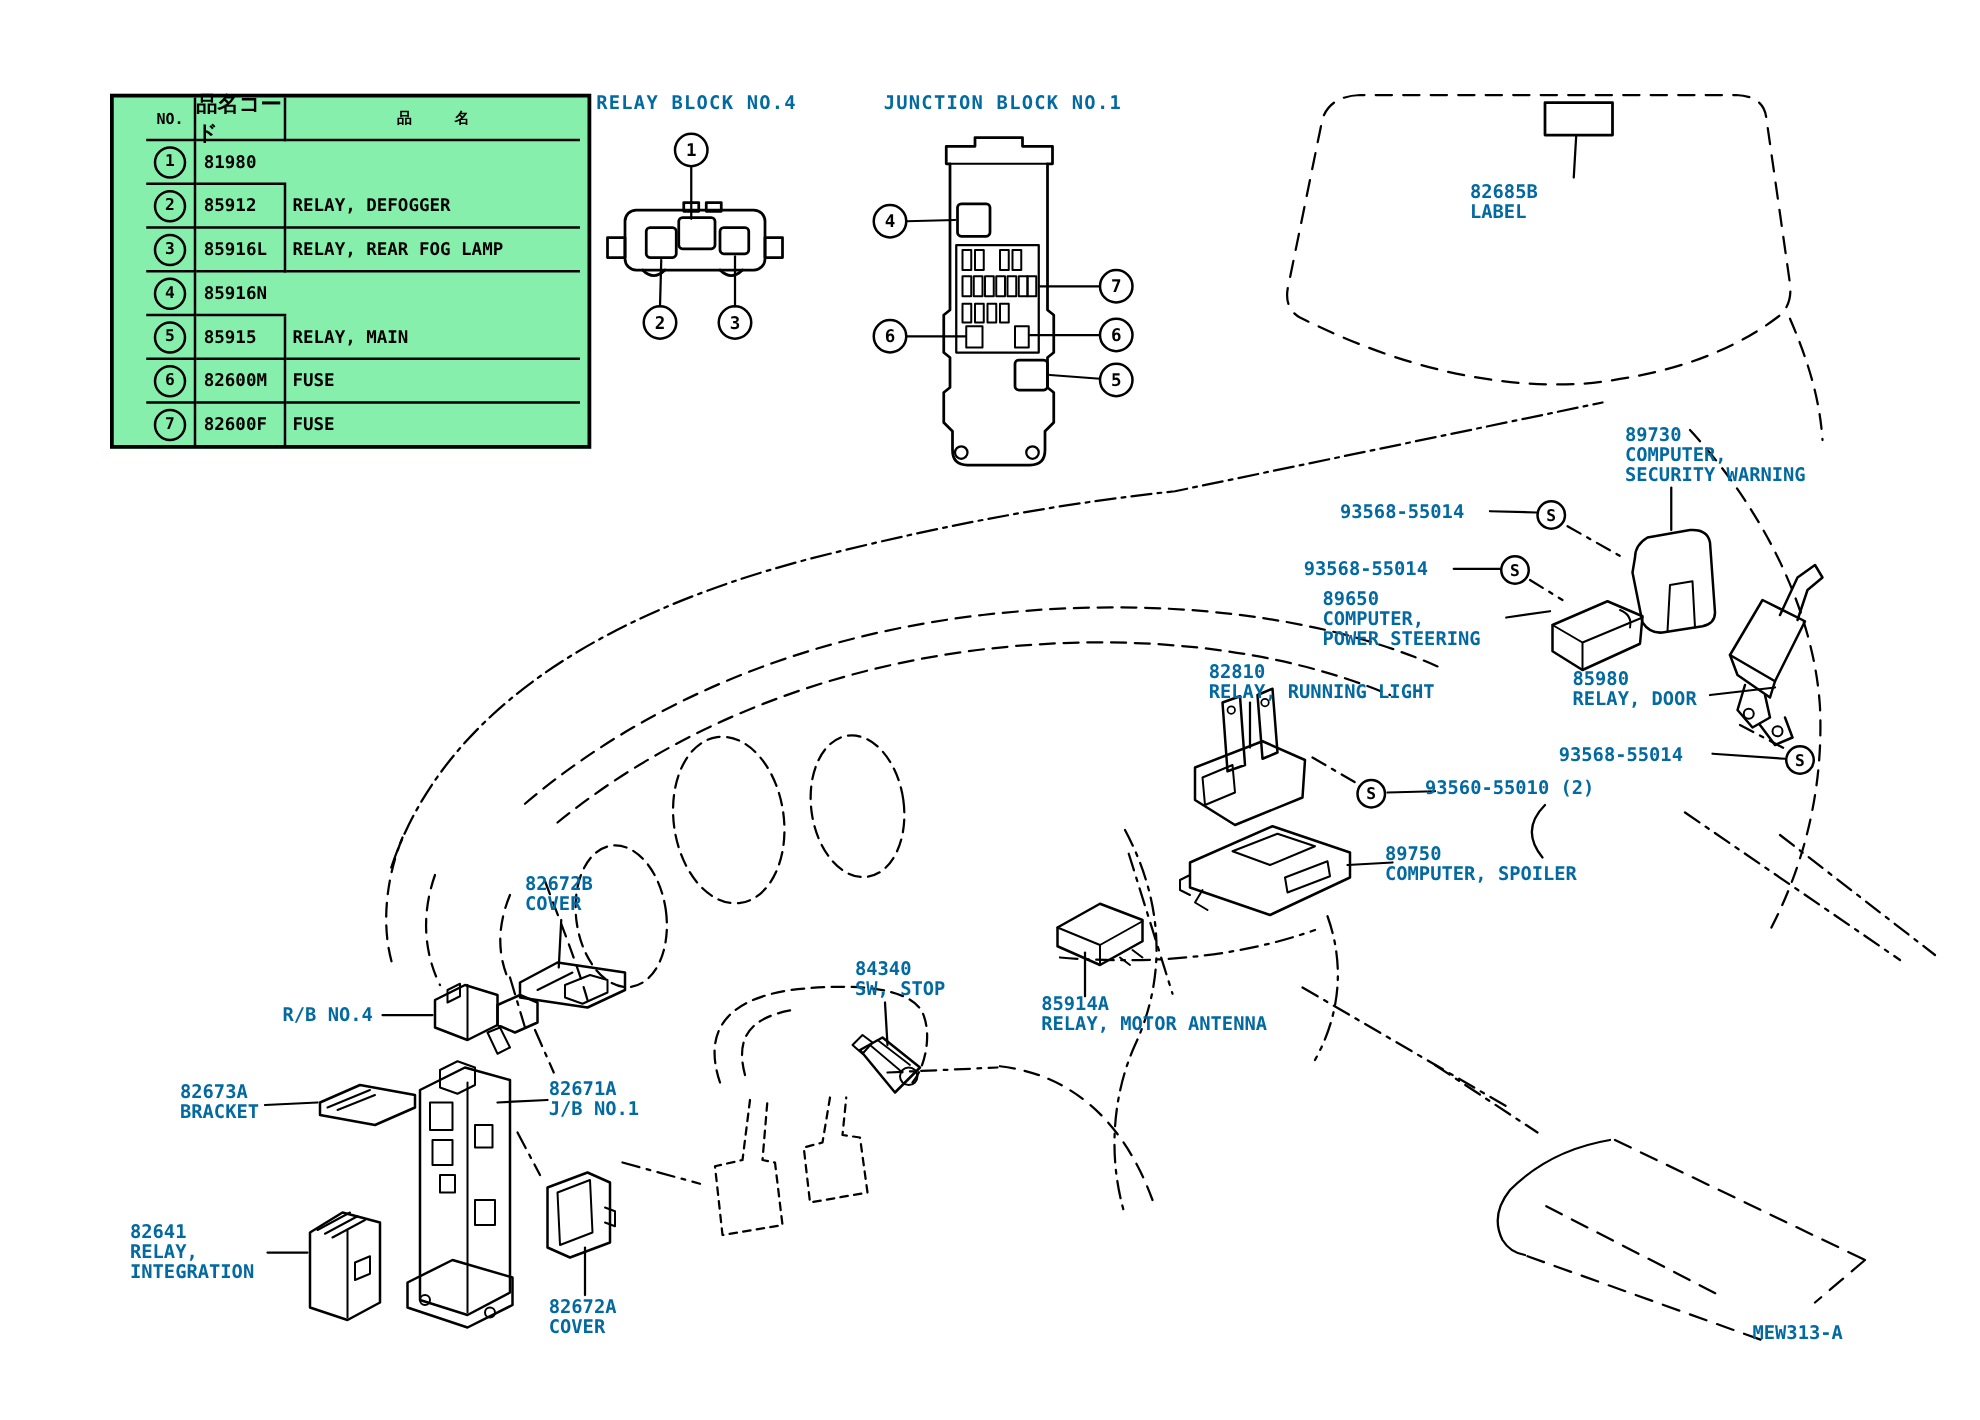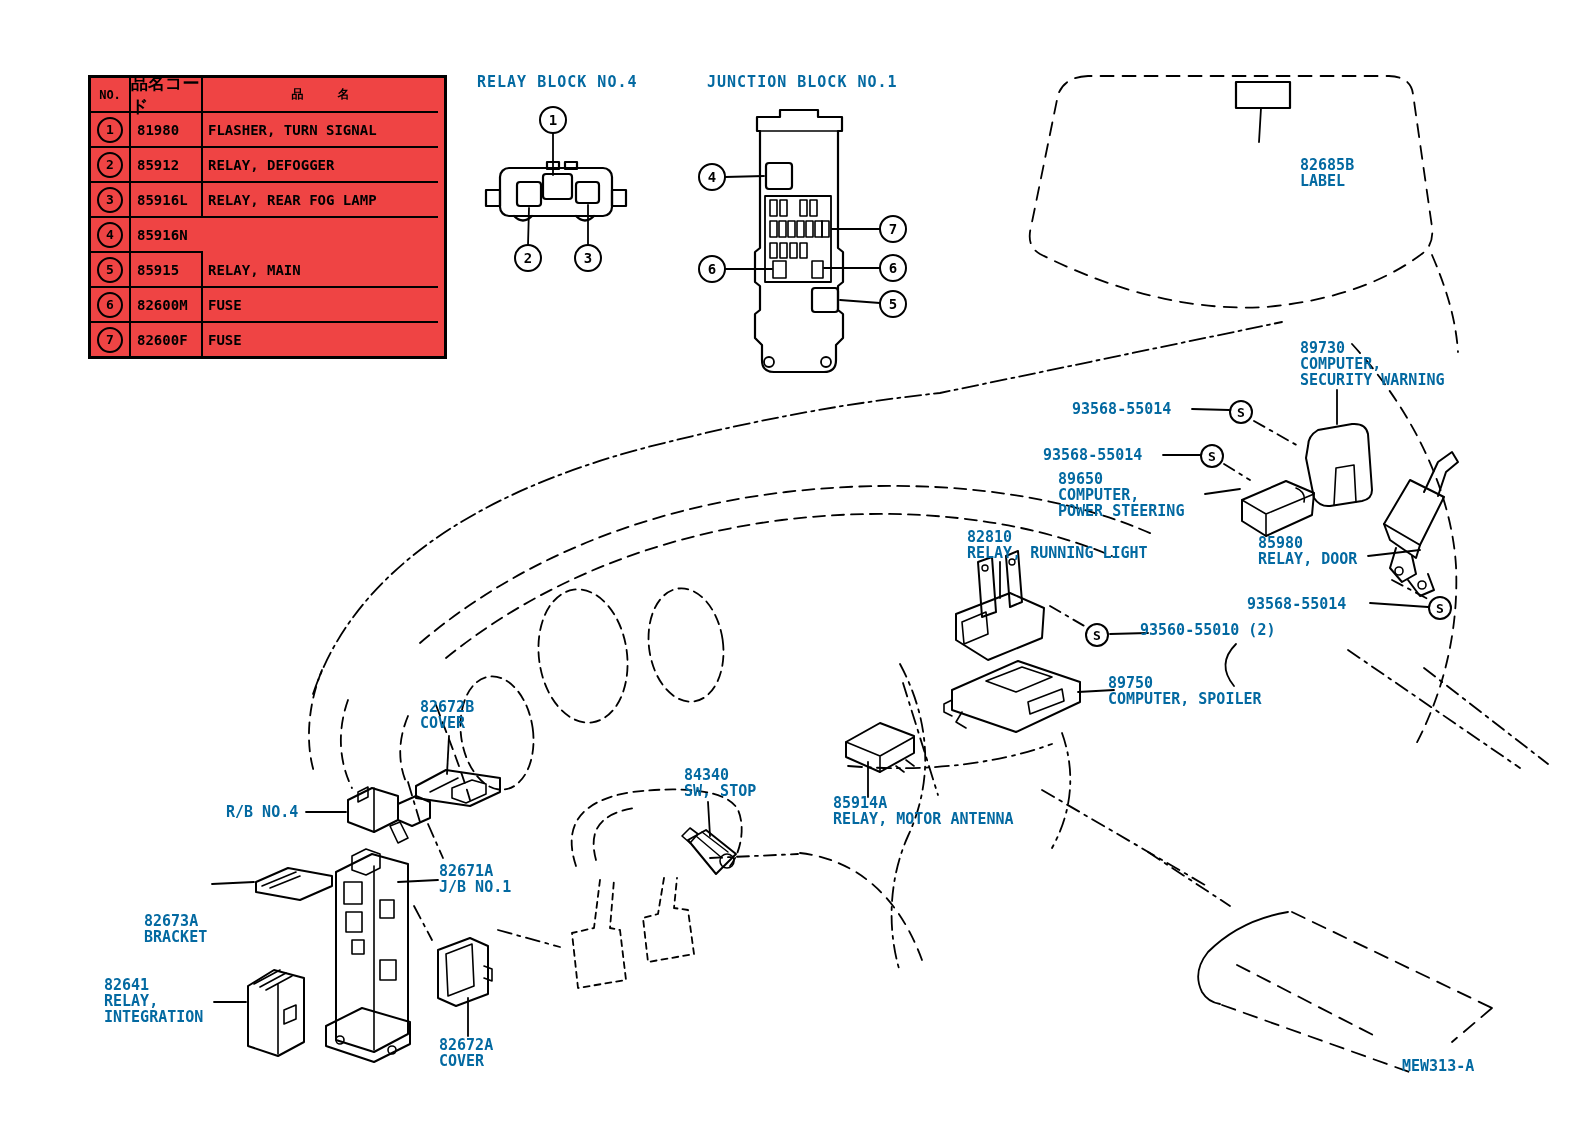--- a/index.html
+++ b/index.html
@@ -3,21 +3,21 @@
 <meta charset="utf-8">
 <style>
   html,body{margin:0;padding:0;background:#fff;}
   #stage{position:relative;width:1584px;height:1136px;background:#fff;overflow:hidden;
          font-family:"DejaVu Sans Mono",monospace;color:#000;}
   #art{position:absolute;left:0;top:0;}
   .lbl{position:absolute;font:bold 15px/1.08 "DejaVu Sans Mono",monospace;
        white-space:pre-line;color:#0369a1;letter-spacing:0;}
   .lbl.title{font-size:15px;letter-spacing:1px;}
   
-  .legend{position:absolute;left:88px;top:75px;width:353px;border:3px solid #000;background:#ef4444;}
+  .legend{position:absolute;left:88px;top:75px;width:353px;border:3px solid #000;background:#86efac;padding-left:26px;}
   .lt-row{display:grid;grid-template-columns:40px 72px 235px;}
   .lt-row > div{border-right:2px solid #000;border-bottom:2px solid #000;display:flex;align-items:center;}
   .lt-row > div:last-child{border-right:none;}
   .lt-row:last-child > div{border-bottom:none;}
   .lt-head > div{height:33px;justify-content:center;font-weight:bold;}
   .lt-head .h-no{font-size:12px;}
   .lt-head .h-code{font-size:17px;}
   .lt-head .h-name{font-size:12px;letter-spacing:34px;text-indent:34px;}
   .lt-body > div{height:33px;}
   .cell-no{justify-content:center;}
@@ -299,21 +299,20 @@
   <div class="lt-row lt-head">
     <div class="h-no">NO.</div>
     <div class="h-code">品名コード</div>
     <div class="h-name">品名</div>
   </div>
   <div class="lt-row lt-body">
     <div class="cell-no">
           <span class="num-circle">1</span>
         </div>
     <div class="cell-code">81980</div>
-    <div class="cell-name">FLASHER, TURN SIGNAL</div>
   </div>
   <div class="lt-row lt-body">
     <div class="cell-no">
           <span class="num-circle">2</span>
         </div>
     <div class="cell-code">85912</div>
     <div class="cell-name">RELAY, DEFOGGER</div>
   </div>
   <div class="lt-row lt-body">
     <div class="cell-no">
@@ -347,21 +346,21 @@
           <span class="num-circle">7</span>
         </div>
     <div class="cell-code">82600F</div>
     <div class="cell-name">FUSE</div>
   </div>
 </div>
 
 <div class="lbl title" style="left:477px;top:74px;">RELAY BLOCK NO.4</div>
 <div class="lbl title" style="left:707px;top:74px;text-align:right;">JUNCTION BLOCK NO.1</div>
 
-<div class="lbl" style="left:1300px;top:145px;margin-top:12px;">82685B
+<div class="lbl" style="left:1176px;top:145px;">82685B
 LABEL</div>
 <div class="lbl" style="left:1300px;top:340px;">89730
 COMPUTER,
 SECURITY WARNING</div>
 <div class="lbl" style="left:1072px;top:401px;">93568-55014</div>
 <div class="lbl" style="left:1043px;top:447px;">93568-55014</div>
 <div class="lbl" style="left:1058px;top:471px;">89650
 COMPUTER,
 POWER STEERING</div>
 <div class="lbl" style="left:967px;top:529px;">82810
@@ -372,21 +371,21 @@
 <div class="lbl" style="left:1140px;top:622px;">93560-55010 (2)</div>
 <div class="lbl" style="left:1108px;top:675px;">89750
 COMPUTER, SPOILER</div>
 <div class="lbl" style="left:684px;top:767px;">84340
 SW, STOP</div>
 <div class="lbl" style="left:833px;top:795px;">85914A
 RELAY, MOTOR ANTENNA</div>
 <div class="lbl" style="left:420px;top:699px;">82672B
 COVER</div>
 <div class="lbl" style="left:226px;top:804px;">R/B NO.4</div>
-<div class="lbl" style="left:144px;top:865px;margin-top:48px;">82673A
+<div class="lbl" style="left:144px;top:865px;">82673A
 BRACKET</div>
 <div class="lbl" style="left:439px;top:863px;">82671A
 J/B NO.1</div>
 <div class="lbl" style="left:104px;top:977px;">82641
 RELAY,
 INTEGRATION</div>
 <div class="lbl" style="left:439px;top:1037px;">82672A
 COVER</div>
 <div class="lbl" style="left:1402px;top:1058px;">MEW313-A</div>
 

